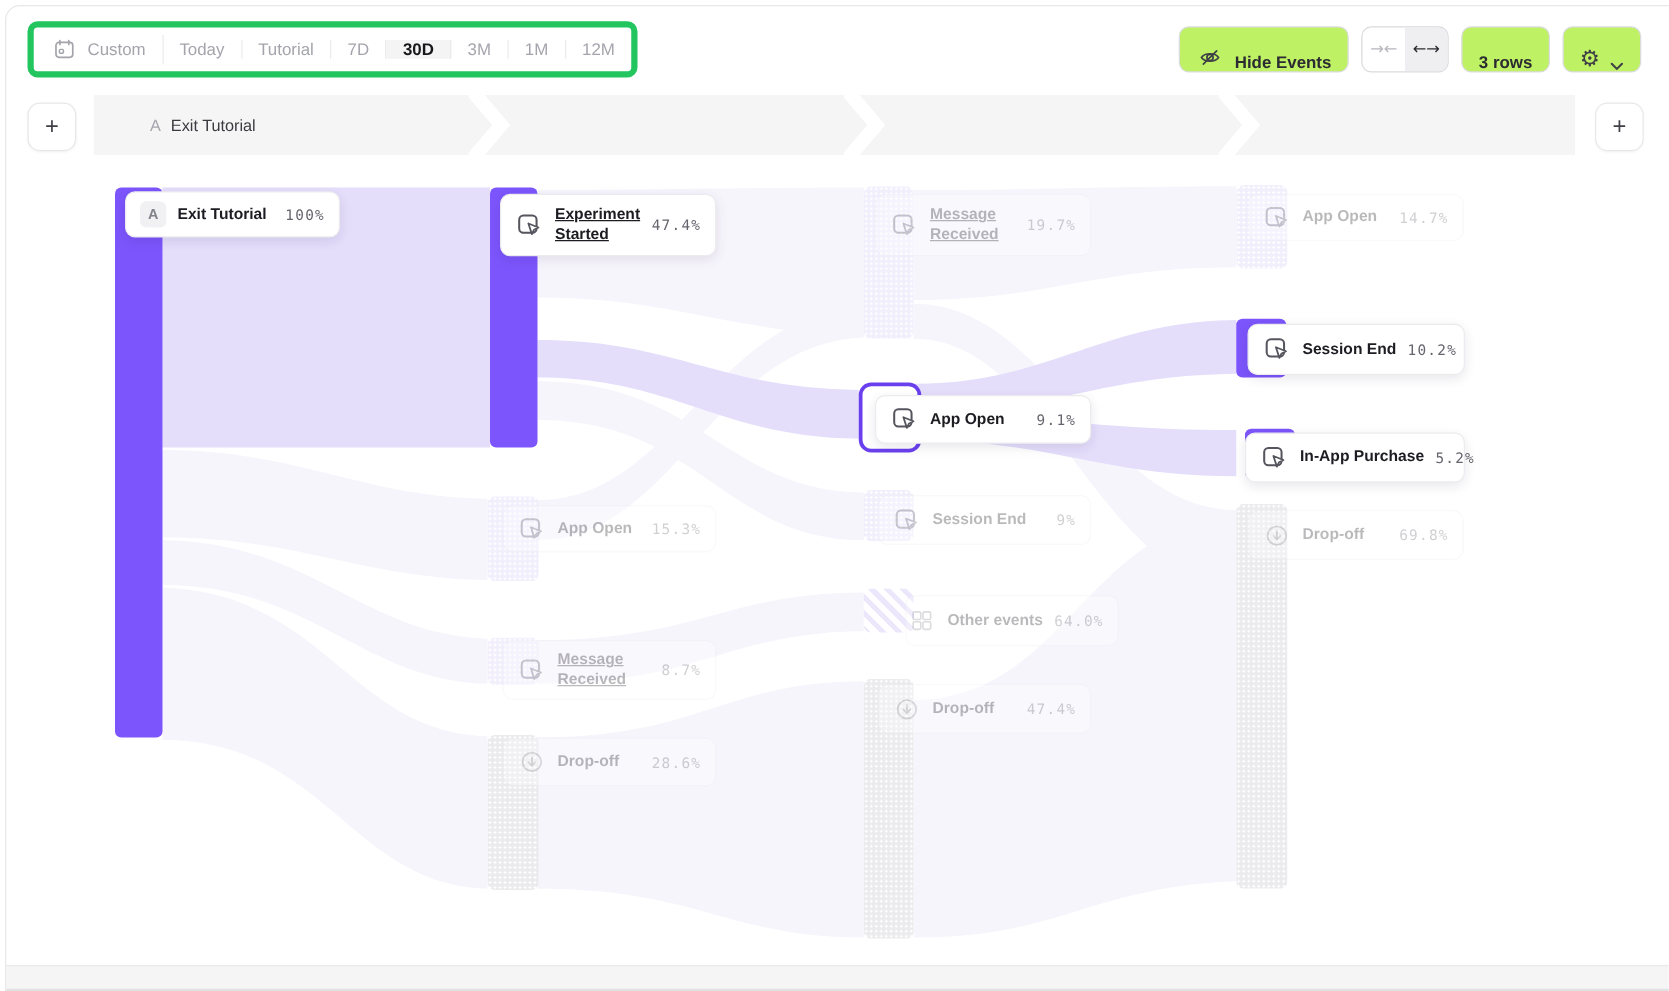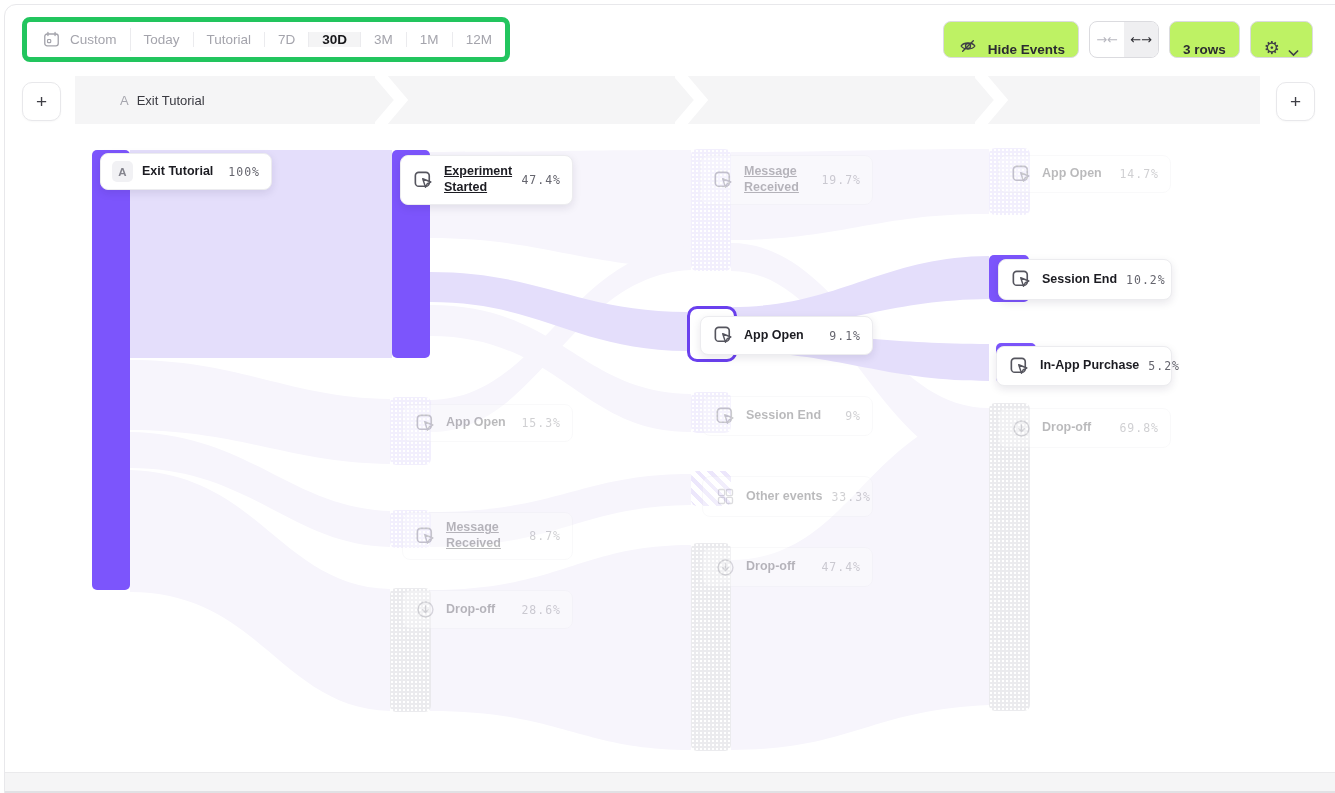--- a/index.html
+++ b/index.html
@@ -248,31 +248,31 @@
       <span class="node-icon">
         <svg width="23" height="23" viewBox="0 0 24 24">
           <rect x="3.5" y="3.5" width="14.5" height="14.5" rx="3.5" fill="none" stroke="#55555E" stroke-width="1.7"></rect>
           <path d="M11.2 10.2 L19.6 13.6 L15.9 15.4 L14.1 19.1 Z" fill="#fff" stroke="#55555E" stroke-width="1.5" stroke-linejoin="round"></path>
         </svg>
       </span>
       <span class="label">Session End</span>
       <span class="pct">9%</span>
     </div>
     <div class="bar faded-other" style="left: 691px; top: 471px; width: 40px; height: 35px;"></div>
-    <div class="card faded" style="left: 702px; top: 476px; width: 171px; height: 41px;">
+    <div class="card faded" style="left: 724px; top: 476px; width: 171px; height: 41px; justify-content: flex-end;">
       <span class="node-icon">
         <svg width="21" height="21" viewBox="0 0 24 24">
           <rect x="4" y="4" width="7" height="7" rx="1.5" fill="none" stroke="#8F8F98" stroke-width="1.5"></rect>
           <rect x="13" y="4" width="7" height="7" rx="1.5" fill="none" stroke="#8F8F98" stroke-width="1.5"></rect>
           <rect x="4" y="13" width="7" height="7" rx="1.5" fill="none" stroke="#8F8F98" stroke-width="1.5"></rect>
           <rect x="13" y="13" width="7" height="7" rx="1.5" fill="none" stroke="#8F8F98" stroke-width="1.5"></rect>
         </svg>
       </span>
       <span class="label">Other events</span>
-      <span class="pct">33.3%</span>
+      <span class="pct">64.0%</span>
     </div>
     <div class="bar faded-dropoff" style="left: 691px; top: 543px; width: 40px; height: 208px;"></div>
     <div class="card faded" style="left: 702px; top: 547px; width: 171px; height: 40px;">
       <span class="node-icon">
         <svg width="21" height="21" viewBox="0 0 24 24">
           <circle cx="12" cy="12" r="8.5" fill="none" stroke="#8F8F98" stroke-width="1.6"></circle>
           <path d="M12 8 V15.2 M8.9 12.3 L12 15.4 L15.1 12.3" fill="none" stroke="#8F8F98" stroke-width="1.6" stroke-linecap="round" stroke-linejoin="round"></path>
         </svg>
       </span>
       <span class="label">Drop-off</span>

